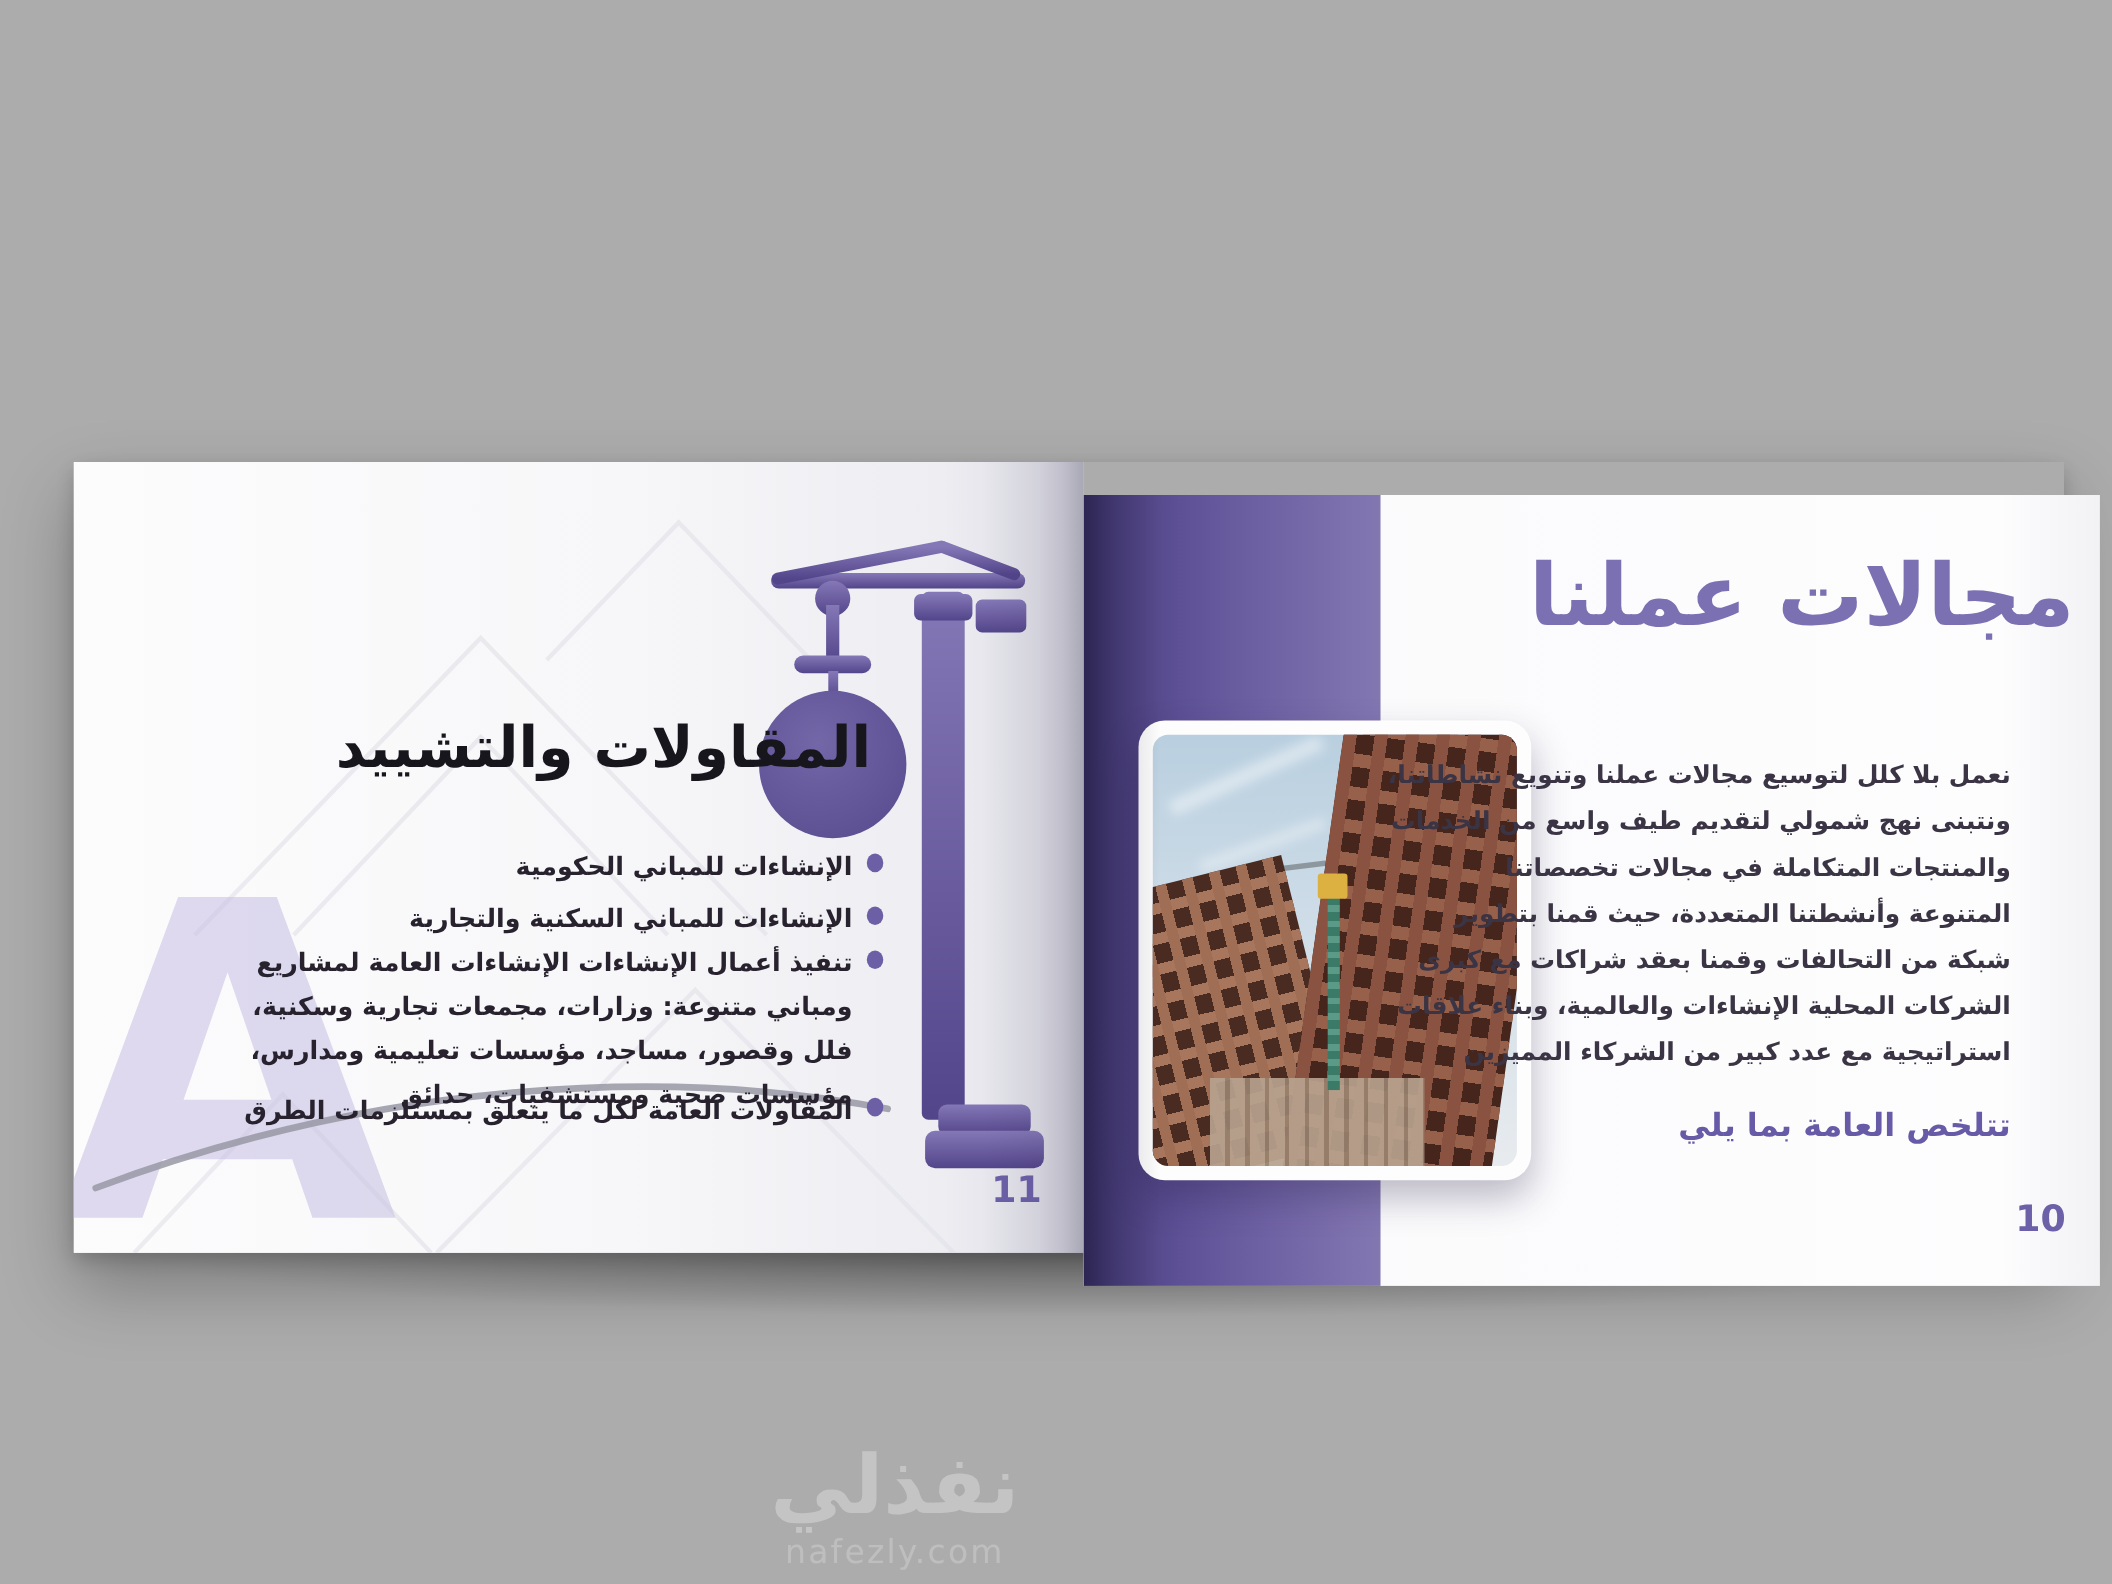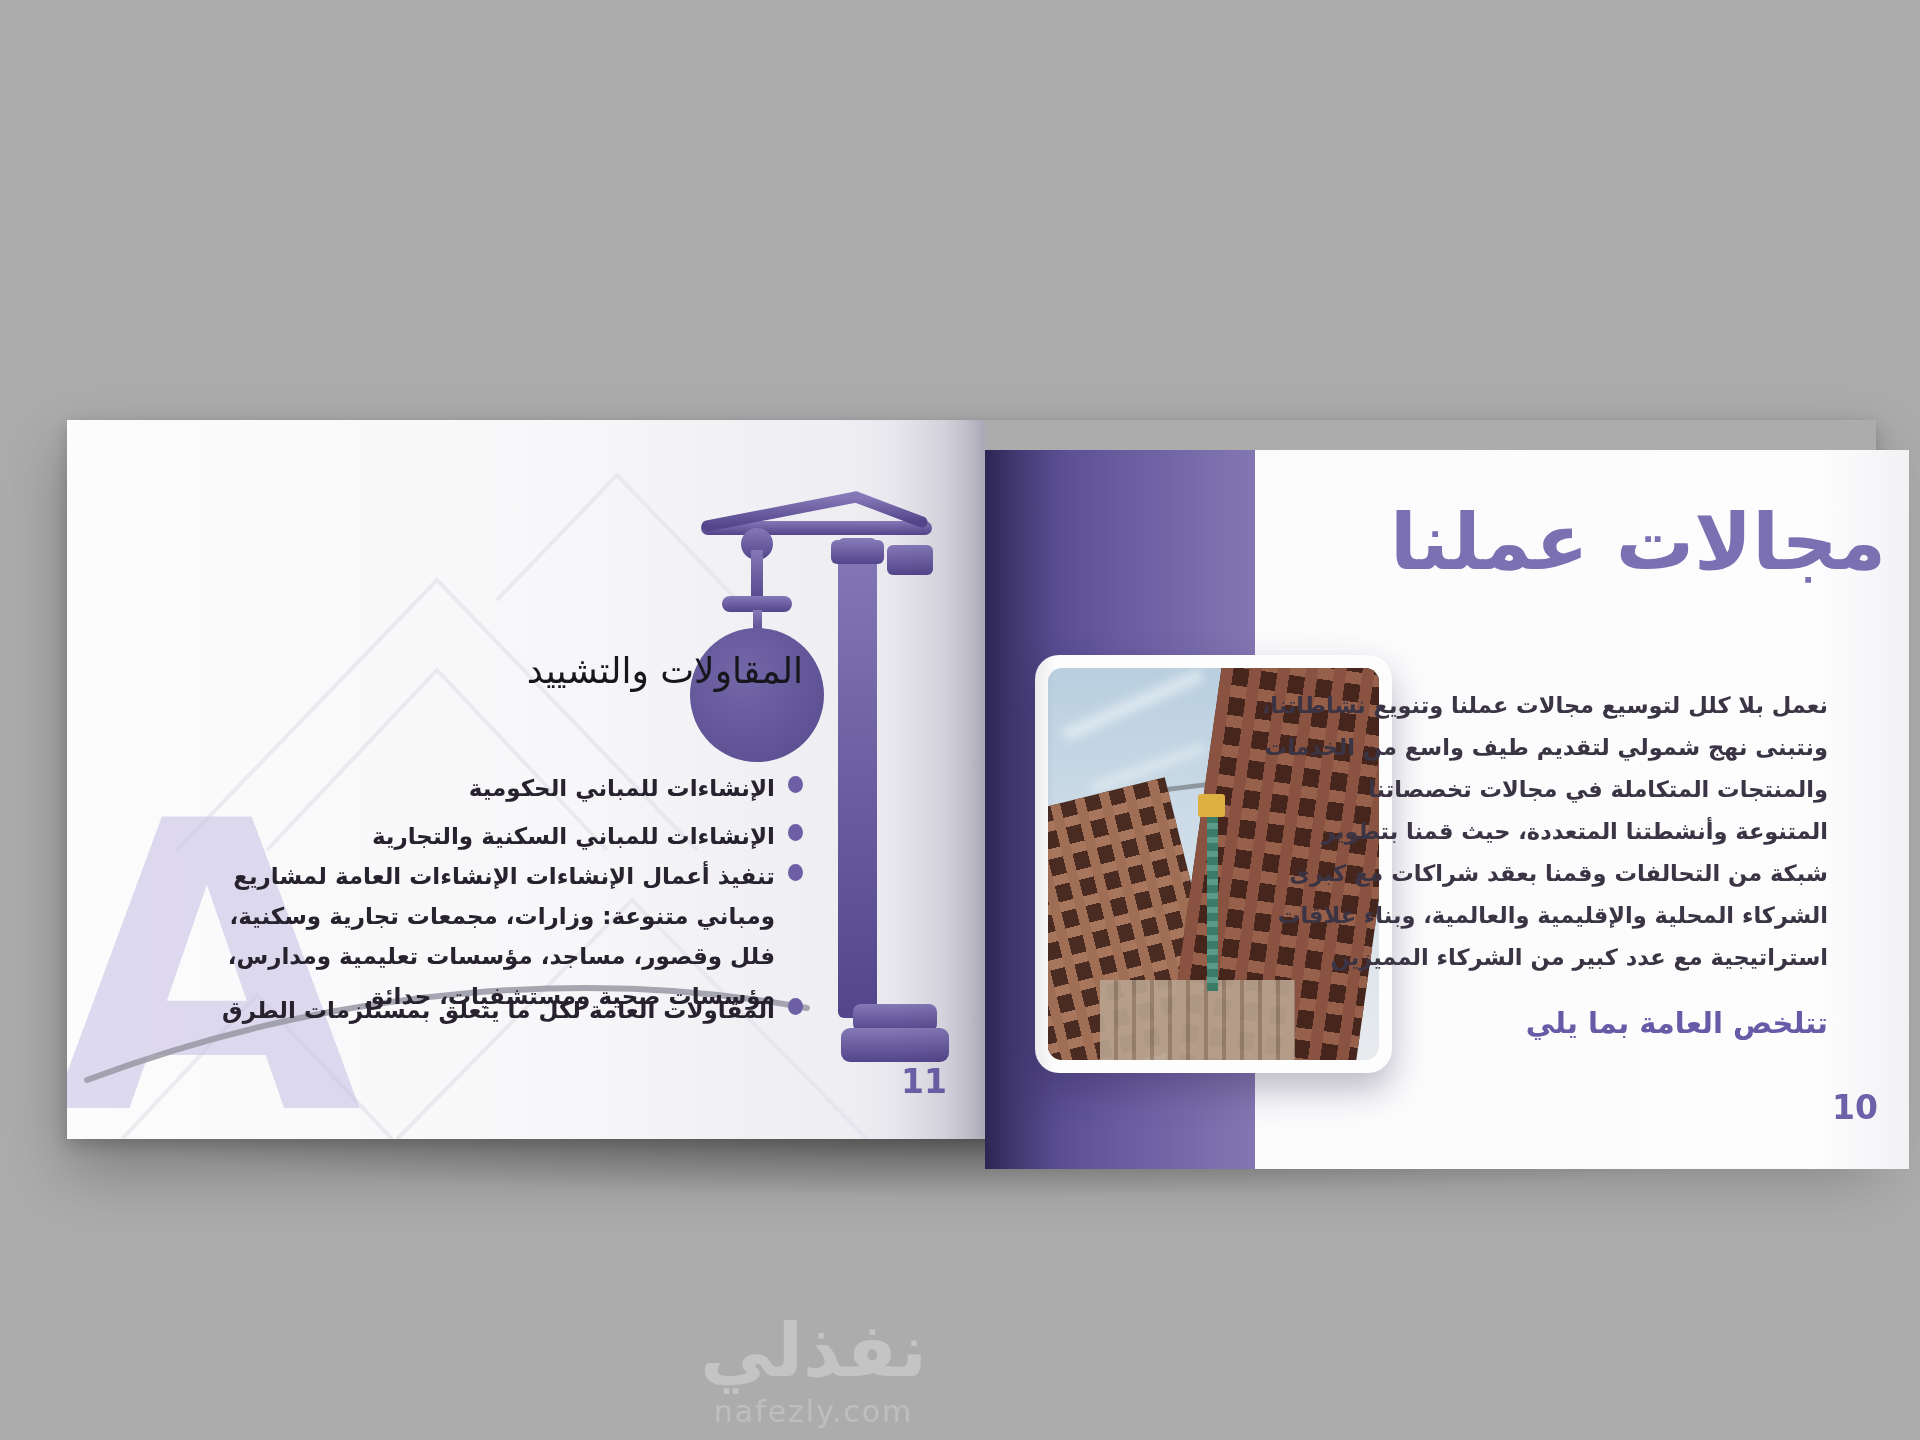--- a/index.html
+++ b/index.html
@@ -34,22 +34,22 @@
 
   
   .pattern{position:absolute;left:0;top:0;z-index:0;}
   .a-mark{
     position:absolute;left:-15px;top:360px;z-index:1;
     font-size:400px;font-weight:bold;line-height:.95;color:#cbc4e5;opacity:.62;
   }
   .swoosh{position:absolute;left:0;top:520px;z-index:2;}
   .crane-svg{position:absolute;left:550px;top:60px;z-index:4;}
   .left-title{
-    position:absolute;right:182px;top:230px;z-index:6;
-    font-size:36px;font-weight:normal;color:#17161d;direction:rtl;white-space:nowrap;
+    position:absolute;right:193px;top:230px;z-index:6;
+    font-size:52px;font-weight:bold;color:#17161d;direction:rtl;white-space:nowrap;
   }
   .bullet{position:absolute;right:182px;display:flex;direction:rtl;align-items:flex-start;z-index:6;}
   .bullet .dot{
     flex:0 0 auto;width:15px;height:17px;border-radius:50%;
     background:#6c5fa6;margin-left:13px;margin-top:8px;
   }
   .bullet .btxt{
     text-align:right;font-size:23px;font-weight:bold;color:#28222f;line-height:40px;max-width:565px;
   }
   .b1{top:348px}.b2{top:396px}.b3{top:436px}.b4{top:570px}
@@ -216,21 +216,21 @@
         <div class="crane-cab"></div>
       </div>
     </div>
 
     <div class="para">
       <div dir="rtl">نعمل بلا كلل لتوسيع مجالات عملنا وتنويع نشاطاتنا،</div>
       <div dir="rtl">ونتبنى نهج شمولي لتقديم طيف واسع من الخدمات</div>
       <div dir="rtl">والمنتجات المتكاملة في مجالات تخصصاتنا</div>
       <div dir="rtl">المتنوعة وأنشطتنا المتعددة، حيث قمنا بتطوير</div>
       <div dir="rtl">شبكة من التحالفات وقمنا بعقد شراكات مع كبرى</div>
-      <div dir="rtl">الشركاء المحلية والإقليمية والعالمية، وبناء علاقات</div>
+      <div dir="rtl">الشركات المحلية الإنشاءات والعالمية، وبناء علاقات</div>
       <div dir="rtl">استراتيجية مع عدد كبير من الشركاء المميزين</div>
     </div>
 
     <div class="services" dir="rtl">تتلخص العامة بما يلي</div>
 
     <div class="pagenum pn-right">10</div>
 
     <div class="gutter-r"></div>
   </div>
 </div>

